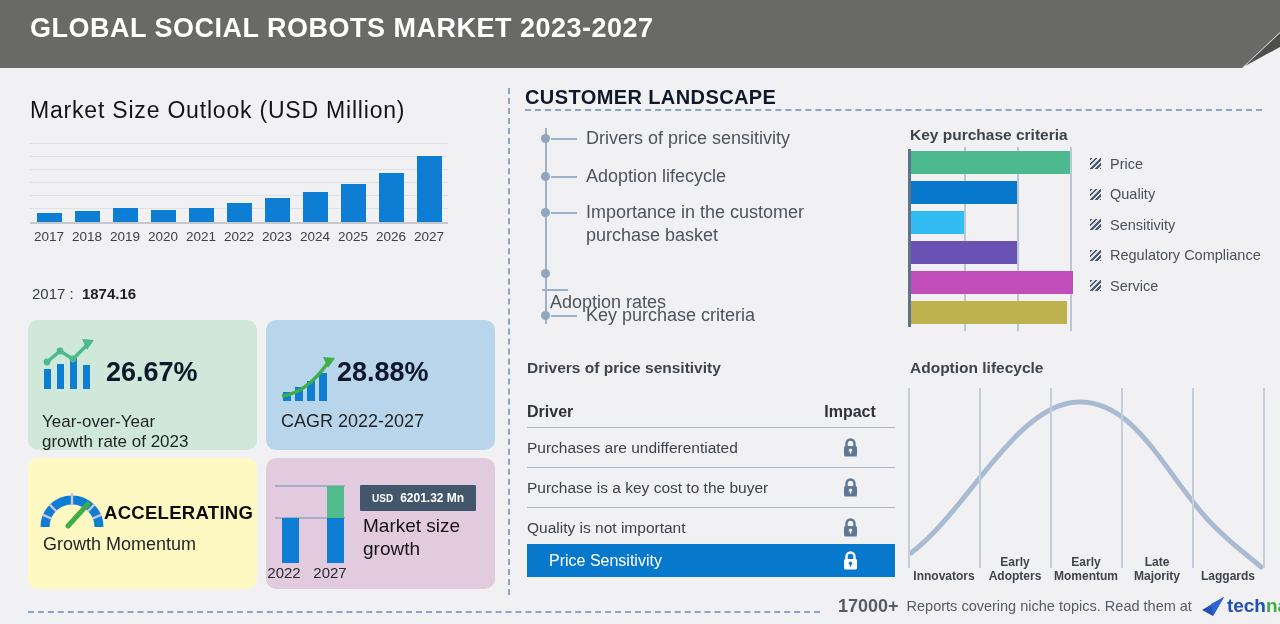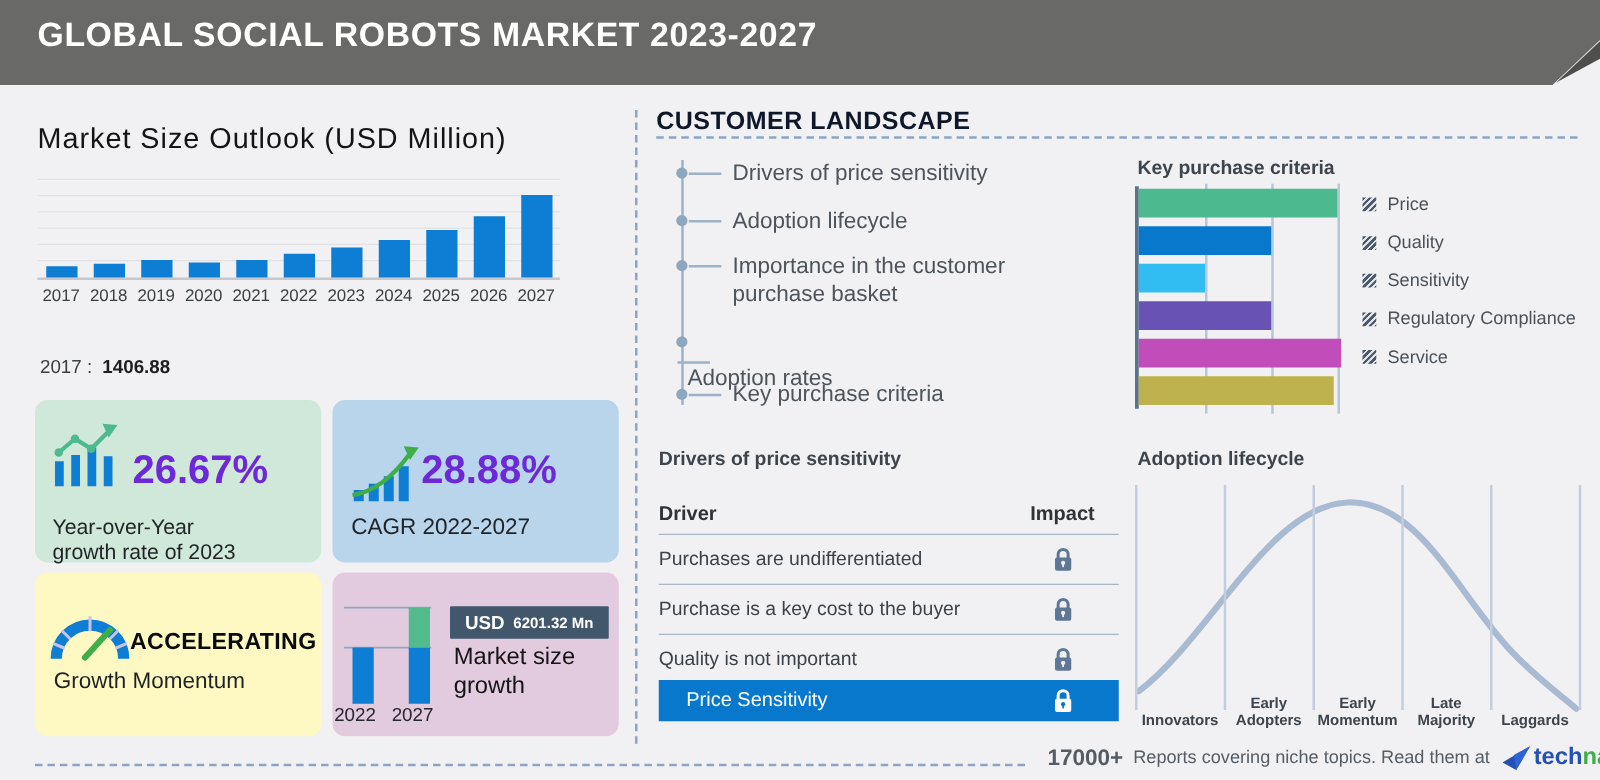--- a/index.html
+++ b/index.html
@@ -21,26 +21,26 @@
   .oyear{position:absolute;top:100%;margin-top:7px;width:100%;text-align:center;font-size:13.5px;color:#3c4043;}
   .base-row{position:absolute;left:32px;top:285px;font-size:15px;color:#3c4043;}
   .base-row b{color:#1c1e20;margin-left:4px;}
 
   .cards{position:absolute;left:28px;top:320px;display:grid;grid-template-columns:229px 229px;grid-template-rows:130px 131px;gap:8px 9px;}
   .card{position:relative;border-radius:10px;}
   .card.green{background:#cfe8d9;}
   .card.blue{background:#b8d5ec;}
   .card.purple{background:#fef9c3;}
   .card.pink{background:#e3cbdf;}
-  .pct{position:absolute;font-size:32px;font-weight:700;color:#6d28d9;}
+  .pct{position:absolute;font-size:27px;font-weight:700;color:#0f172a;}
   .card-desc{position:absolute;font-size:17px;color:#1f2326;line-height:19.5px;}
   .accel{position:absolute;left:76px;top:44px;font-size:18.5px;font-weight:700;color:#0b0b0b;letter-spacing:.3px;}
   .momentum-desc{position:absolute;left:15px;top:76px;font-size:18px;color:#1f2326;}
   .badge{position:absolute;left:94px;top:27px;height:26px;background:#42576b;color:#fff;display:flex;align-items:center;padding:0 12px;border-radius:1px;}
-  .badge .cur{font-size:15px;font-weight:700;margin-right:7px;}
+  .badge .cur{font-size:10px;font-weight:700;margin-right:7px;}
   .badge .amt{font-size:12px;font-weight:700;}
   .growth-desc{position:absolute;left:97px;top:56px;width:106px;font-size:19px;line-height:23px;color:#141414;}
   .mini-year{position:absolute;top:106px;width:44px;text-align:center;font-size:15px;color:#26292d;}
 
   
   .sep{position:absolute;left:508px;top:88px;height:507px;border-left:2px dashed #8ba6c4;}
   .cl-title{position:absolute;left:525px;top:86px;font-size:20px;font-weight:700;color:#0f172a;letter-spacing:.4px;}
   .cl-underline{position:absolute;left:525px;top:109px;width:737px;border-top:2px dashed #8ba6c4;}
   .cl-vline{position:absolute;left:545px;top:128px;width:2px;height:196px;background:#9db1c8;}
   .cl-item{position:absolute;left:541px;display:flex;align-items:flex-start;}
@@ -150,21 +150,21 @@
         </div>
         <div class="ocol">
           <div class="obar" style="height: 66px;"></div>
           <div class="oyear">2027</div>
         </div>
       </div>
   </div>
   <div class="base-row">
     <span>2017</span>
     <span>:</span>
-    <b>1406.88</b>
+    <b>1874.16</b>
   </div>
 
   <div class="cards">
 
     <div class="card green">
       <svg style="position:absolute;left:13px;top:18px" width="58" height="52" viewBox="0 0 58 52">
         <rect x="3" y="31" width="7" height="20" fill="#0e7dd4"></rect>
         <rect x="16" y="26" width="7" height="25" fill="#0e7dd4"></rect>
         <rect x="29" y="20" width="7" height="31" fill="#0e7dd4"></rect>
         <rect x="42" y="27" width="7" height="24" fill="#0e7dd4"></rect>

